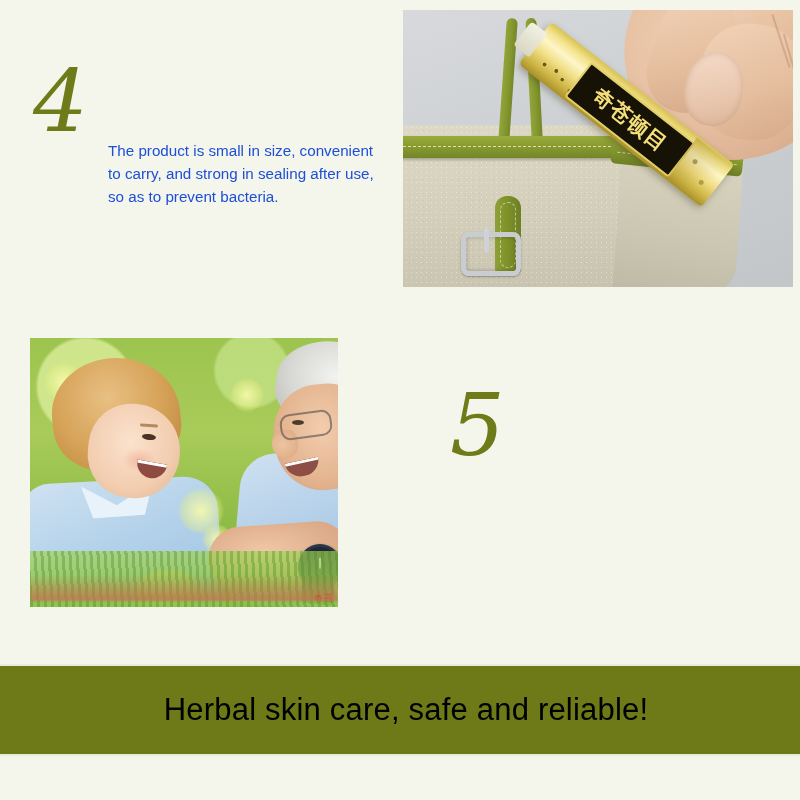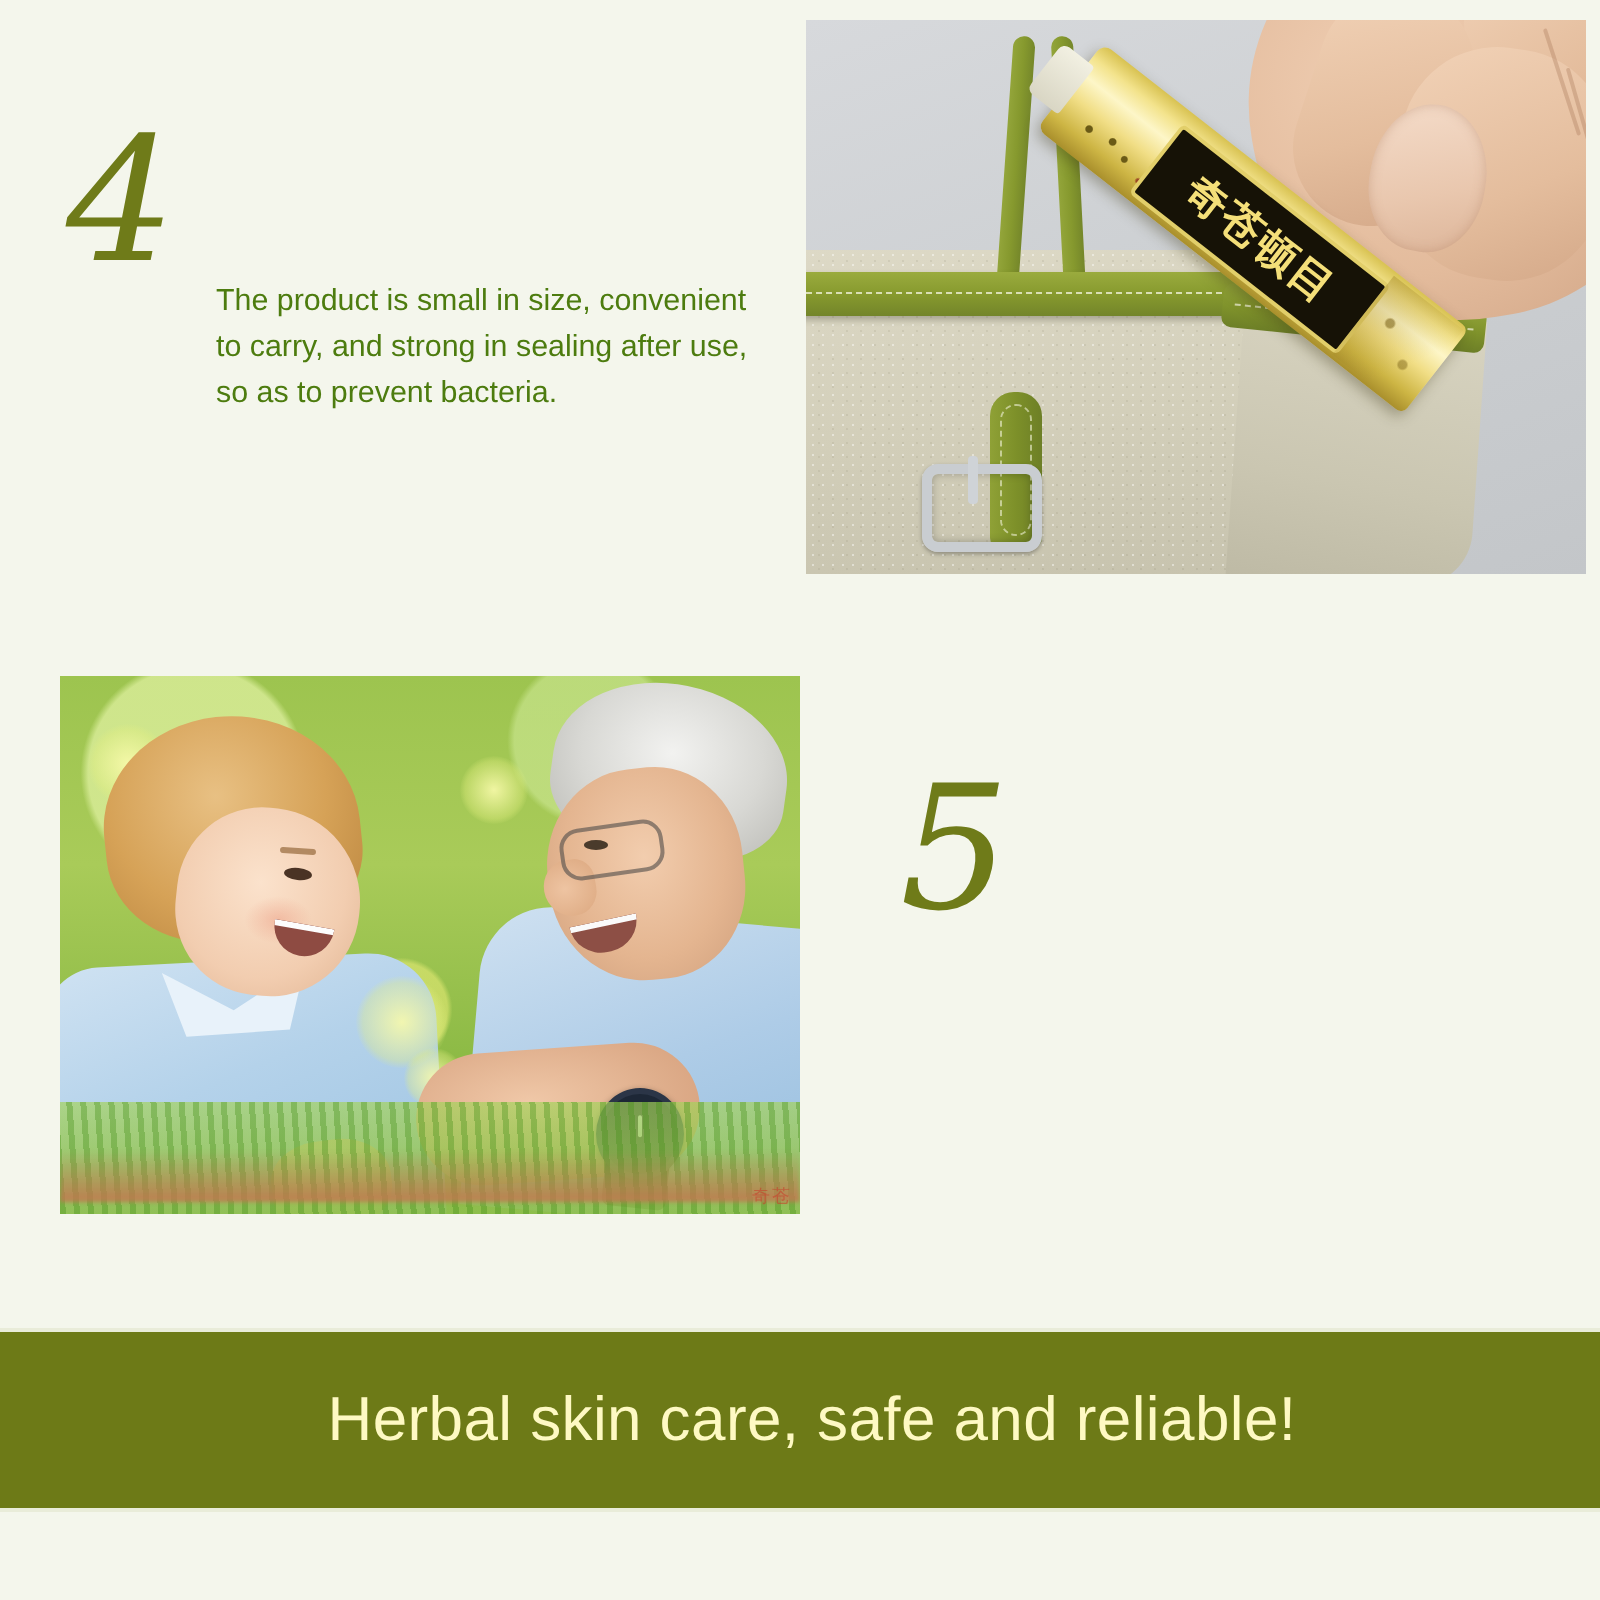--- a/index.html
+++ b/index.html
@@ -49,21 +49,21 @@
     margin-top: 6px;
     height: 1.5px;
     background: #8b9434;
     opacity: .85;
   }
   .feature-body {
     position: absolute;
     font-family: "Liberation Sans", sans-serif;
     font-size: 15.2px;
     line-height: 1.5;
-    color: #4d7c0f;
+    color: #1d4ed8;
   }
 
   
   #feature-4 { left: 0; top: 0; width: 400px; height: 300px; }
   #feature-4 .numeral { left: 33px; top: 58px; font-size: 86px; }
   #feature-4 .feature-head { left: 108px; top: 98px; width: 268px; }
   #feature-4 .feature-body { left: 108px; top: 140px; width: 275px; }
 
   
   #feature-5 { left: 400px; top: 330px; width: 400px; height: 300px; }
@@ -71,21 +71,21 @@
   #feature-5 .feature-head { left: 103px; top: 88px; width: 268px; }
   #feature-5 .feature-body { left: 103px; top: 130px; width: 262px; }
 
   
   .photo {
     position: absolute;
     overflow: hidden;
     background: #cfd2d6;
   }
   #photo-bag { left: 403px; top: 10px; width: 390px; height: 277px; }
-  #photo-family { left: 30px; top: 338px; width: 370px; height: 269px; }
+  #photo-family { left: 30px; top: 338px; width: 308px; height: 269px; }
 
   
   .bag-bg {
     position: absolute; inset: 0;
     background:
       linear-gradient(160deg, #d7d9dc 0%, #cdd0d3 45%, #c3c6c9 100%);
   }
   .bag-body {
     position: absolute;
     left: -14px; bottom: -6px; width: 262px; height: 168px;
@@ -394,21 +394,21 @@
     background: #6d7a17;
     border-top: 2px solid #e9ecd9;
     border-bottom: 2px solid #e9ecd9;
     display: flex;
     align-items: center;
     justify-content: center;
   }
   #banner .banner-text {
     font-family: "Liberation Sans", sans-serif;
     font-size: 31px;
-    color: #fef9c3;
+    color: #000000;
     letter-spacing: 0.2px;
     white-space: nowrap;
     margin-left: 12px;
   }
 </style>
 </head>
 <body>
 
 <div class="page">
 

